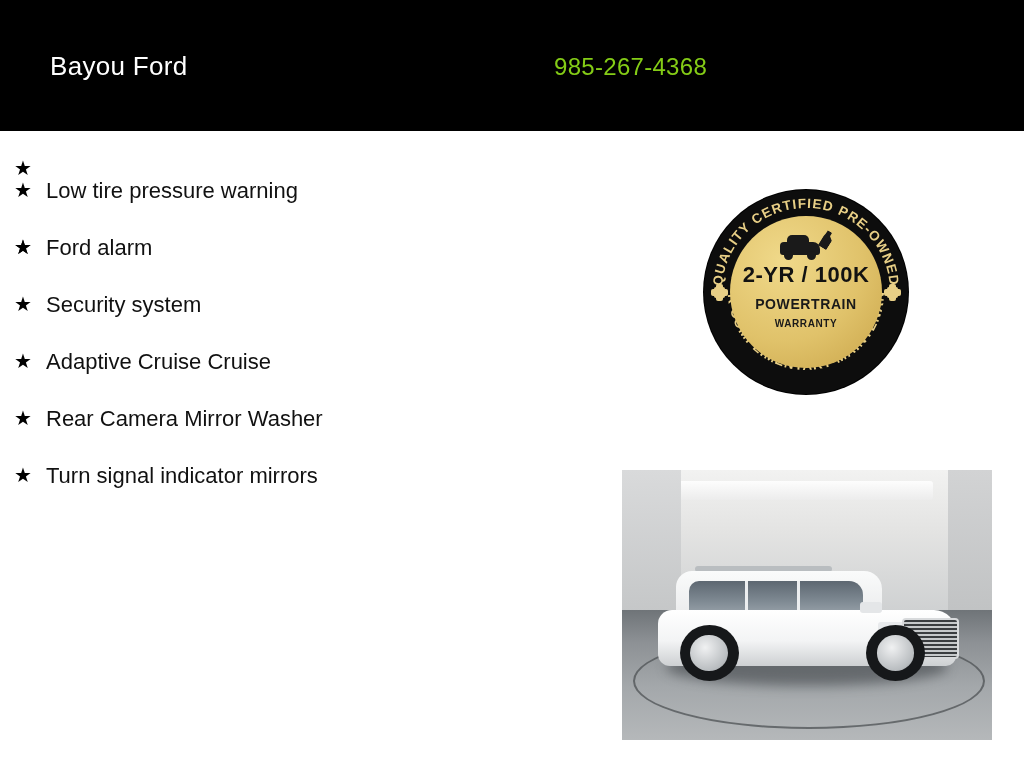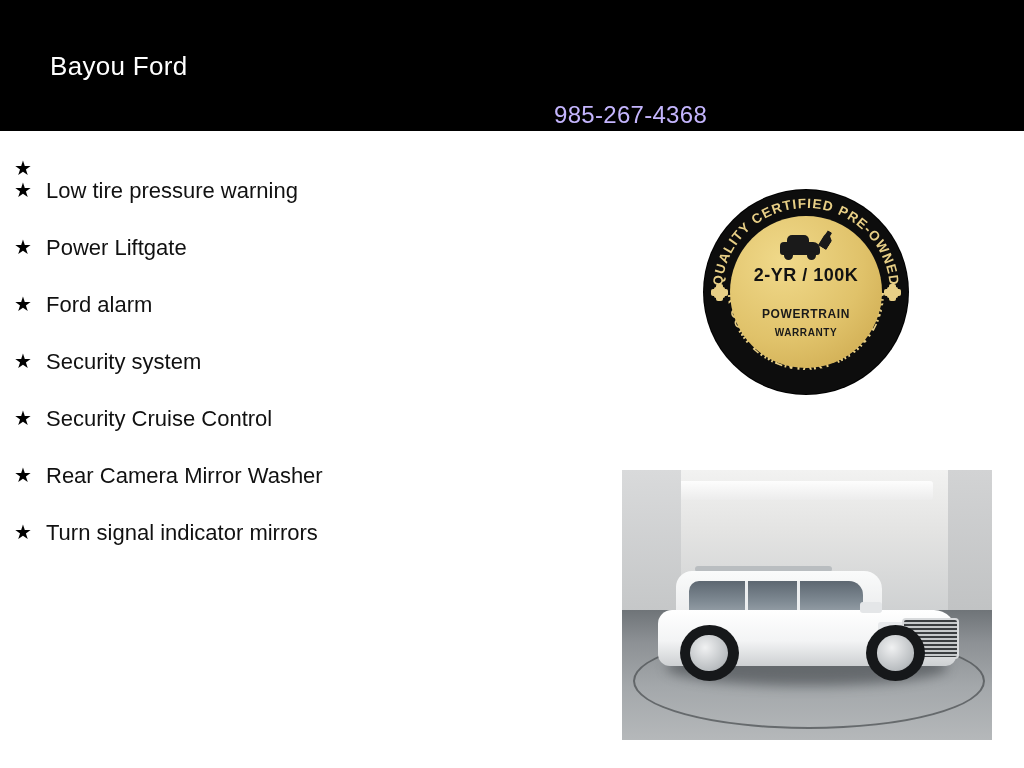--- a/index.html
+++ b/index.html
@@ -34,25 +34,24 @@
     top: 50px;
     color: #ffffff;
     font-size: 26px;
     line-height: 32px;
     letter-spacing: 0.3px;
   }
   .dealer-phone {
     position: absolute;
     left: 554px;
     top: 52px;
-    color: #c4b5fd;
+    color: #84cc16;
     font-size: 24px;
     line-height: 30px;
     letter-spacing: 0.3px;
-    margin-top: 48px;
   }
   
   .features {
     position: absolute;
     left: 0;
     top: 131px;
     width: 610px;
     padding: 20px 0 0 0;
     margin: 0;
     list-style: none;
@@ -142,32 +141,32 @@
     position: absolute;
     right: 2px;
     top: 0px;
     width: 14px;
     height: 18px;
     background: #1a1a1a;
     clip-path: polygon(35% 0, 70% 0, 70% 22%, 100% 40%, 100% 100%, 30% 100%, 30% 40%, 35% 22%);
     transform: rotate(32deg);
   }
   .badge-main {
-    font-size: 18px;
+    font-size: 22px;
     font-weight: bold;
     color: #121212;
     letter-spacing: 0.5px;
     line-height: 26px;
   }
   .badge-sub1 {
-    font-size: 12px;
+    font-size: 14px;
     font-weight: bold;
     color: #1a1a1a;
     letter-spacing: 0.6px;
-    margin-top: 19px;
+    margin-top: 8px;
   }
   .badge-sub2 {
     font-size: 10px;
     font-weight: bold;
     color: #1a1a1a;
     letter-spacing: 0.6px;
     margin-top: 6px;
   }
   .badge-ring-text {
     position: absolute;
@@ -379,33 +378,32 @@
   <ul class="features">
     <li class="feature-item">
       <span class="bullet">★</span>
     </li>
     <li class="feature-item">
       <span class="bullet">★</span>
       <span>Low tire pressure warning</span>
     </li>
     <li class="feature-item">
       <span class="bullet">★</span>
-      <span>Power Liftgate</span>
     </li>
     <li class="feature-item">
       <span class="bullet">★</span>
       <span>Ford alarm</span>
     </li>
     <li class="feature-item">
       <span class="bullet">★</span>
       <span>Security system</span>
     </li>
     <li class="feature-item">
       <span class="bullet">★</span>
-      <span>Security Cruise Control</span>
+      <span>Adaptive Cruise Cruise</span>
     </li>
     <li class="feature-item">
       <span class="bullet">★</span>
       <span>Rear Camera Mirror Washer</span>
     </li>
     <li class="feature-item">
       <span class="bullet">★</span>
       <span>Turn signal indicator mirrors</span>
     </li>
   </ul>

